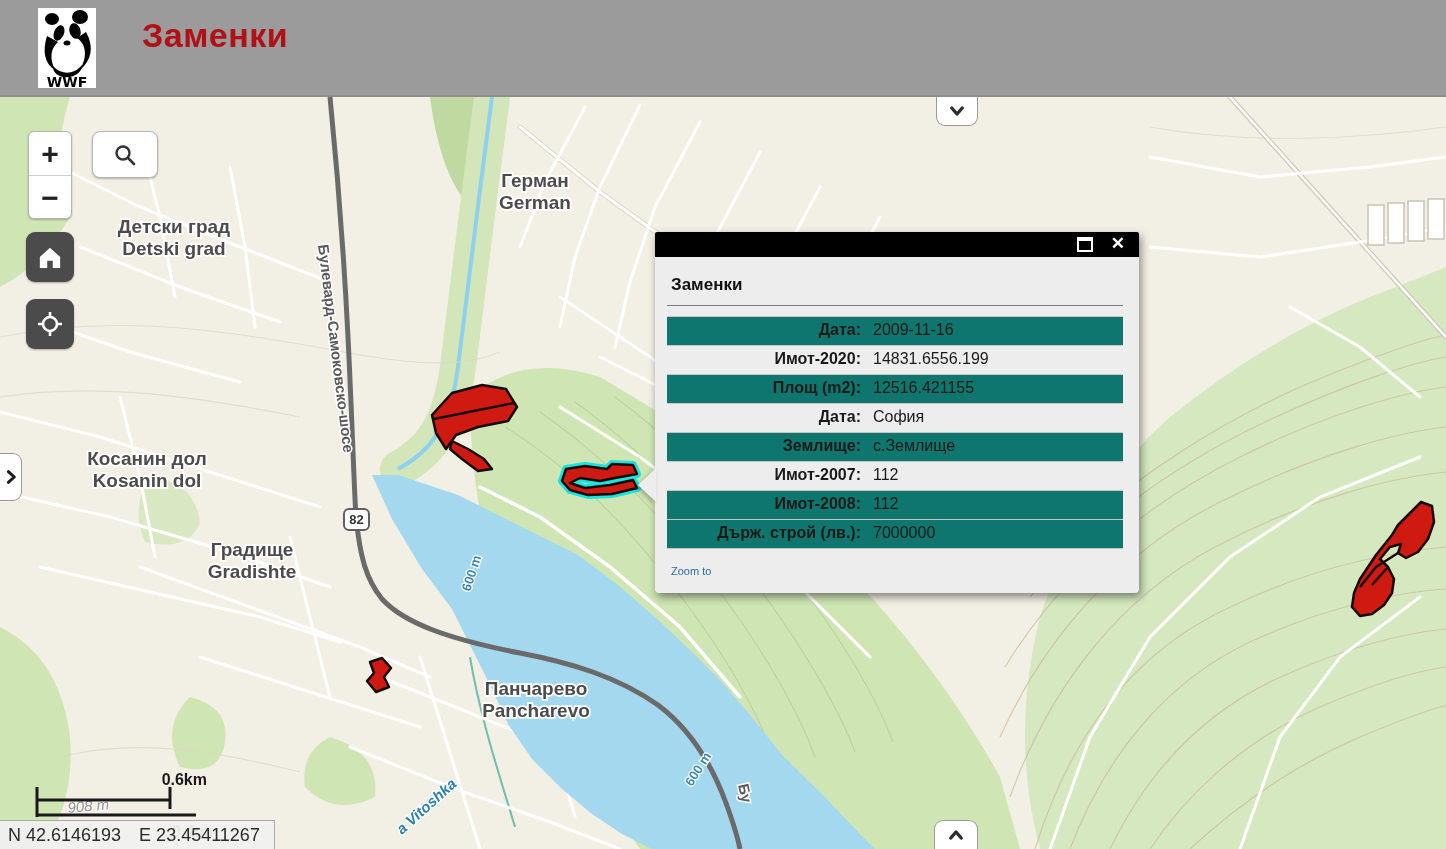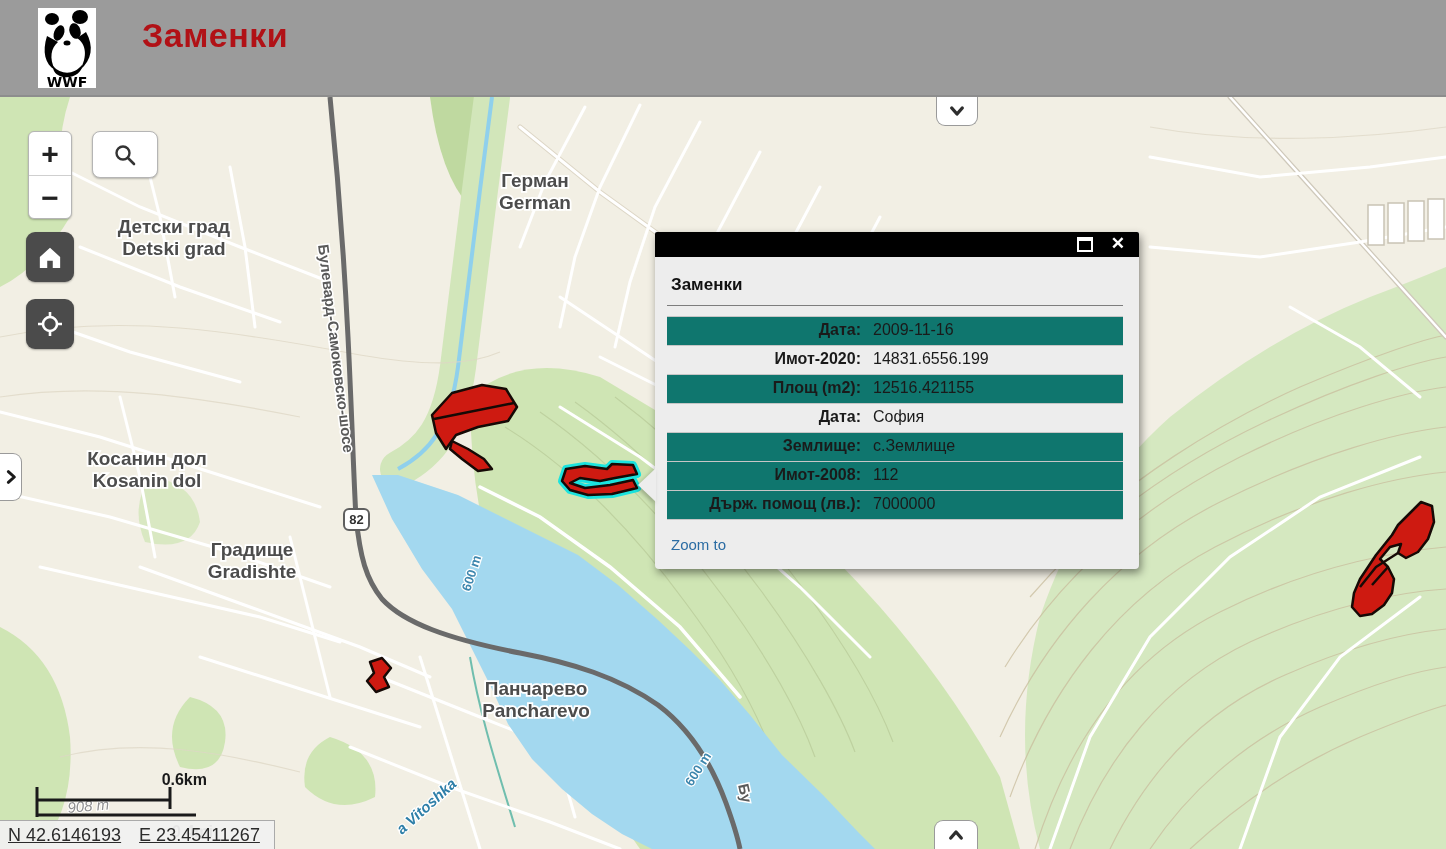--- a/index.html
+++ b/index.html
@@ -54,30 +54,30 @@
   .btn-max{right:46px;width:12px;height:9px;border:2px solid #fff;border-top-width:4px;}
   .btn-close{right:14px;top:1px;color:#fff;font-size:17px;font-weight:bold;line-height:22px;}
   .popup-body{padding:10px 16px 14px 12px;}
   .popup-title{font-size:17px;font-weight:bold;color:#111;margin:8px 0 10px 4px;}
   .popup-hr{border:none;border-top:1px solid #7d7d7d;margin:0 0 10px 0;}
   table.attr{width:100%;border-collapse:collapse;font-size:16px;color:#1a1a1a;}
   table.attr th{width:190px;text-align:right;font-weight:bold;padding:4px 10px 4px 4px;vertical-align:top;}
   table.attr td{text-align:left;padding:4px 4px 4px 2px;vertical-align:top;}
   table.attr tr{height:29px;}
   table.attr tr.alt{background:#0f766e;border-top:1px solid #c6c6c6;border-bottom:1px solid #c6c6c6;}
-  .zoomto{display:inline-block;margin:16px 0 2px 4px;font-size:15px;color:#2b6ca3;cursor:pointer;text-decoration:none;}
+  .zoomto{display:inline-block;margin:16px 0 2px 4px;font-size:11px;color:#2b6ca3;cursor:pointer;text-decoration:none;}
   .beak{position:absolute;left:-17px;top:236px;width:0;height:0;
     border-top:17px solid transparent;border-bottom:17px solid transparent;border-right:18px solid #ededed;
     filter:drop-shadow(-2px 2px 2px rgba(0,0,0,.25));}
 
   
   .coords{position:absolute;left:0;top:723px;height:29px;background:rgba(240,240,240,.95);
     border-top:1px solid #aaa;border-right:1px solid #aaa;display:flex;align-items:center;
     padding:0 14px 0 8px;font-size:18px;color:#2b2b2b;}
-  .coords span{margin-right:18px;text-decoration:underline;}
+  .coords span{margin-right:18px;}
   .coords span:last-child{margin-right:0;}
 </style>
 </head>
 <body>
 
 <div class="header">
   <div class="logo-box">
     <svg width="58" height="80" viewBox="0 0 58 80">
       <rect width="58" height="80" fill="#ffffff"></rect>
       <ellipse cx="14" cy="11" rx="7" ry="6" fill="#000"></ellipse>
@@ -301,26 +301,30 @@
               <td>12516.421155</td>
             </tr>
         <tr>
               <th>Дата:</th>
               <td>София</td>
             </tr>
         <tr class="alt">
               <th>Землище:</th>
               <td>с.Землище</td>
             </tr>
+        <tr>
+              <th>Имот-2007:</th>
+              <td>112</td>
+            </tr>
         <tr class="alt">
               <th>Имот-2008:</th>
               <td>112</td>
             </tr>
         <tr class="alt">
-              <th>Държ. помощ (лв.):</th>
+              <th>Държ. строй (лв.):</th>
               <td>7000000</td>
             </tr>
       </tbody>
         </table>
       <a class="zoomto">Zoom to</a>
     </div>
   </div>
 
   <div class="coords">
     <span>N 42.6146193</span>

